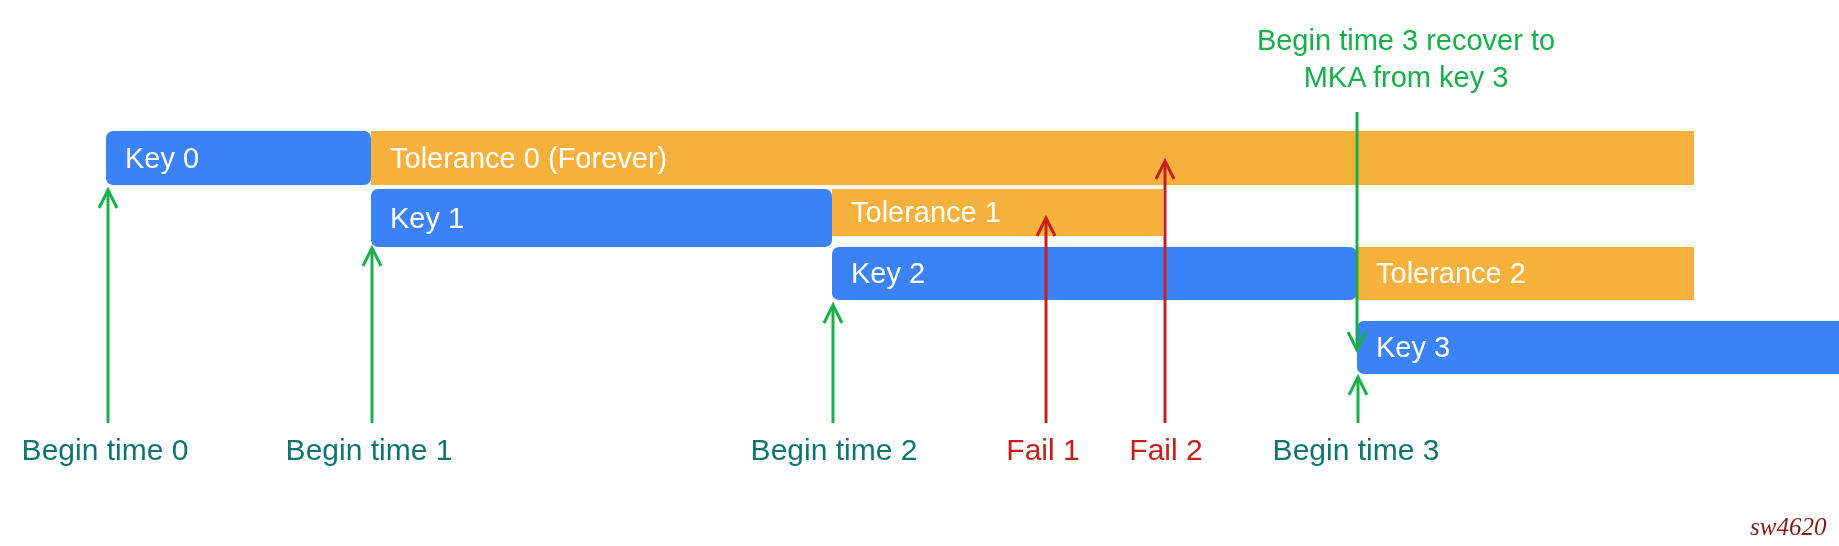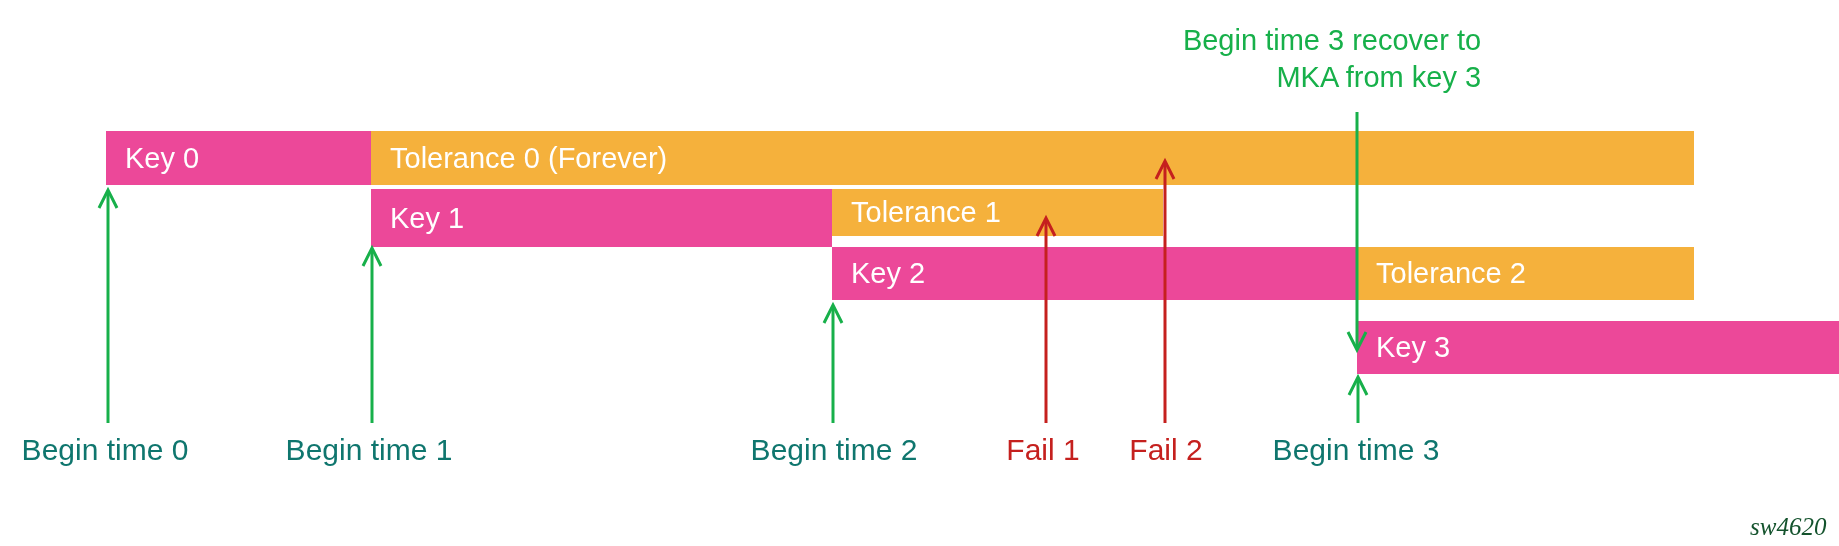--- a/index.html
+++ b/index.html
@@ -14,21 +14,21 @@
   .bar {
     position: absolute;
     display: flex;
     align-items: center;
     box-sizing: border-box;
     padding-left: 19px;
     color: #ffffff;
     font-size: 29px;
     white-space: nowrap;
   }
-  .bar.key { background: #ec4899; }
+  .bar.key { background: #3b82f6; border-radius: 7px; }
   .bar.tolerance { background: #F5B13C; }
 
   .overlay {
     position: absolute;
     left: 0; top: 0;
     width: 1839px; height: 546px;
     pointer-events: none;
   }
   .overlay .green { stroke: #17B04A; }
   .overlay .red   { stroke: #C5201E; }
@@ -45,38 +45,38 @@
     transform: translateX(-50%);
     font-size: 30px;
     line-height: 32px;
     white-space: nowrap;
   }
   .marker-label.green { color: #0f766e; }
   .marker-label.red   { color: #C5201E; }
 
   .annotation {
     position: absolute;
-    left: 1332px;
+    left: 1406px;
     top: 22px;
     transform: translateX(-50%);
-    text-align: right;
+    text-align: center;
     color: #17B04A;
     font-size: 29px;
     line-height: 37px;
     white-space: nowrap;
   }
 
   .watermark {
     position: absolute;
     left: 1750px;
     top: 513px;
     font-family: "Liberation Serif", serif;
     font-style: italic;
     font-size: 25px;
-    color: #14532d;
+    color: #7f1d1d;
     white-space: nowrap;
   }
 </style>
 </head>
 <body>
 
 <div class="canvas">
 
   <div class="bar key" style="left:106px; top:131px; width:265px; height:54px;">
     <span>Key 0</span>

